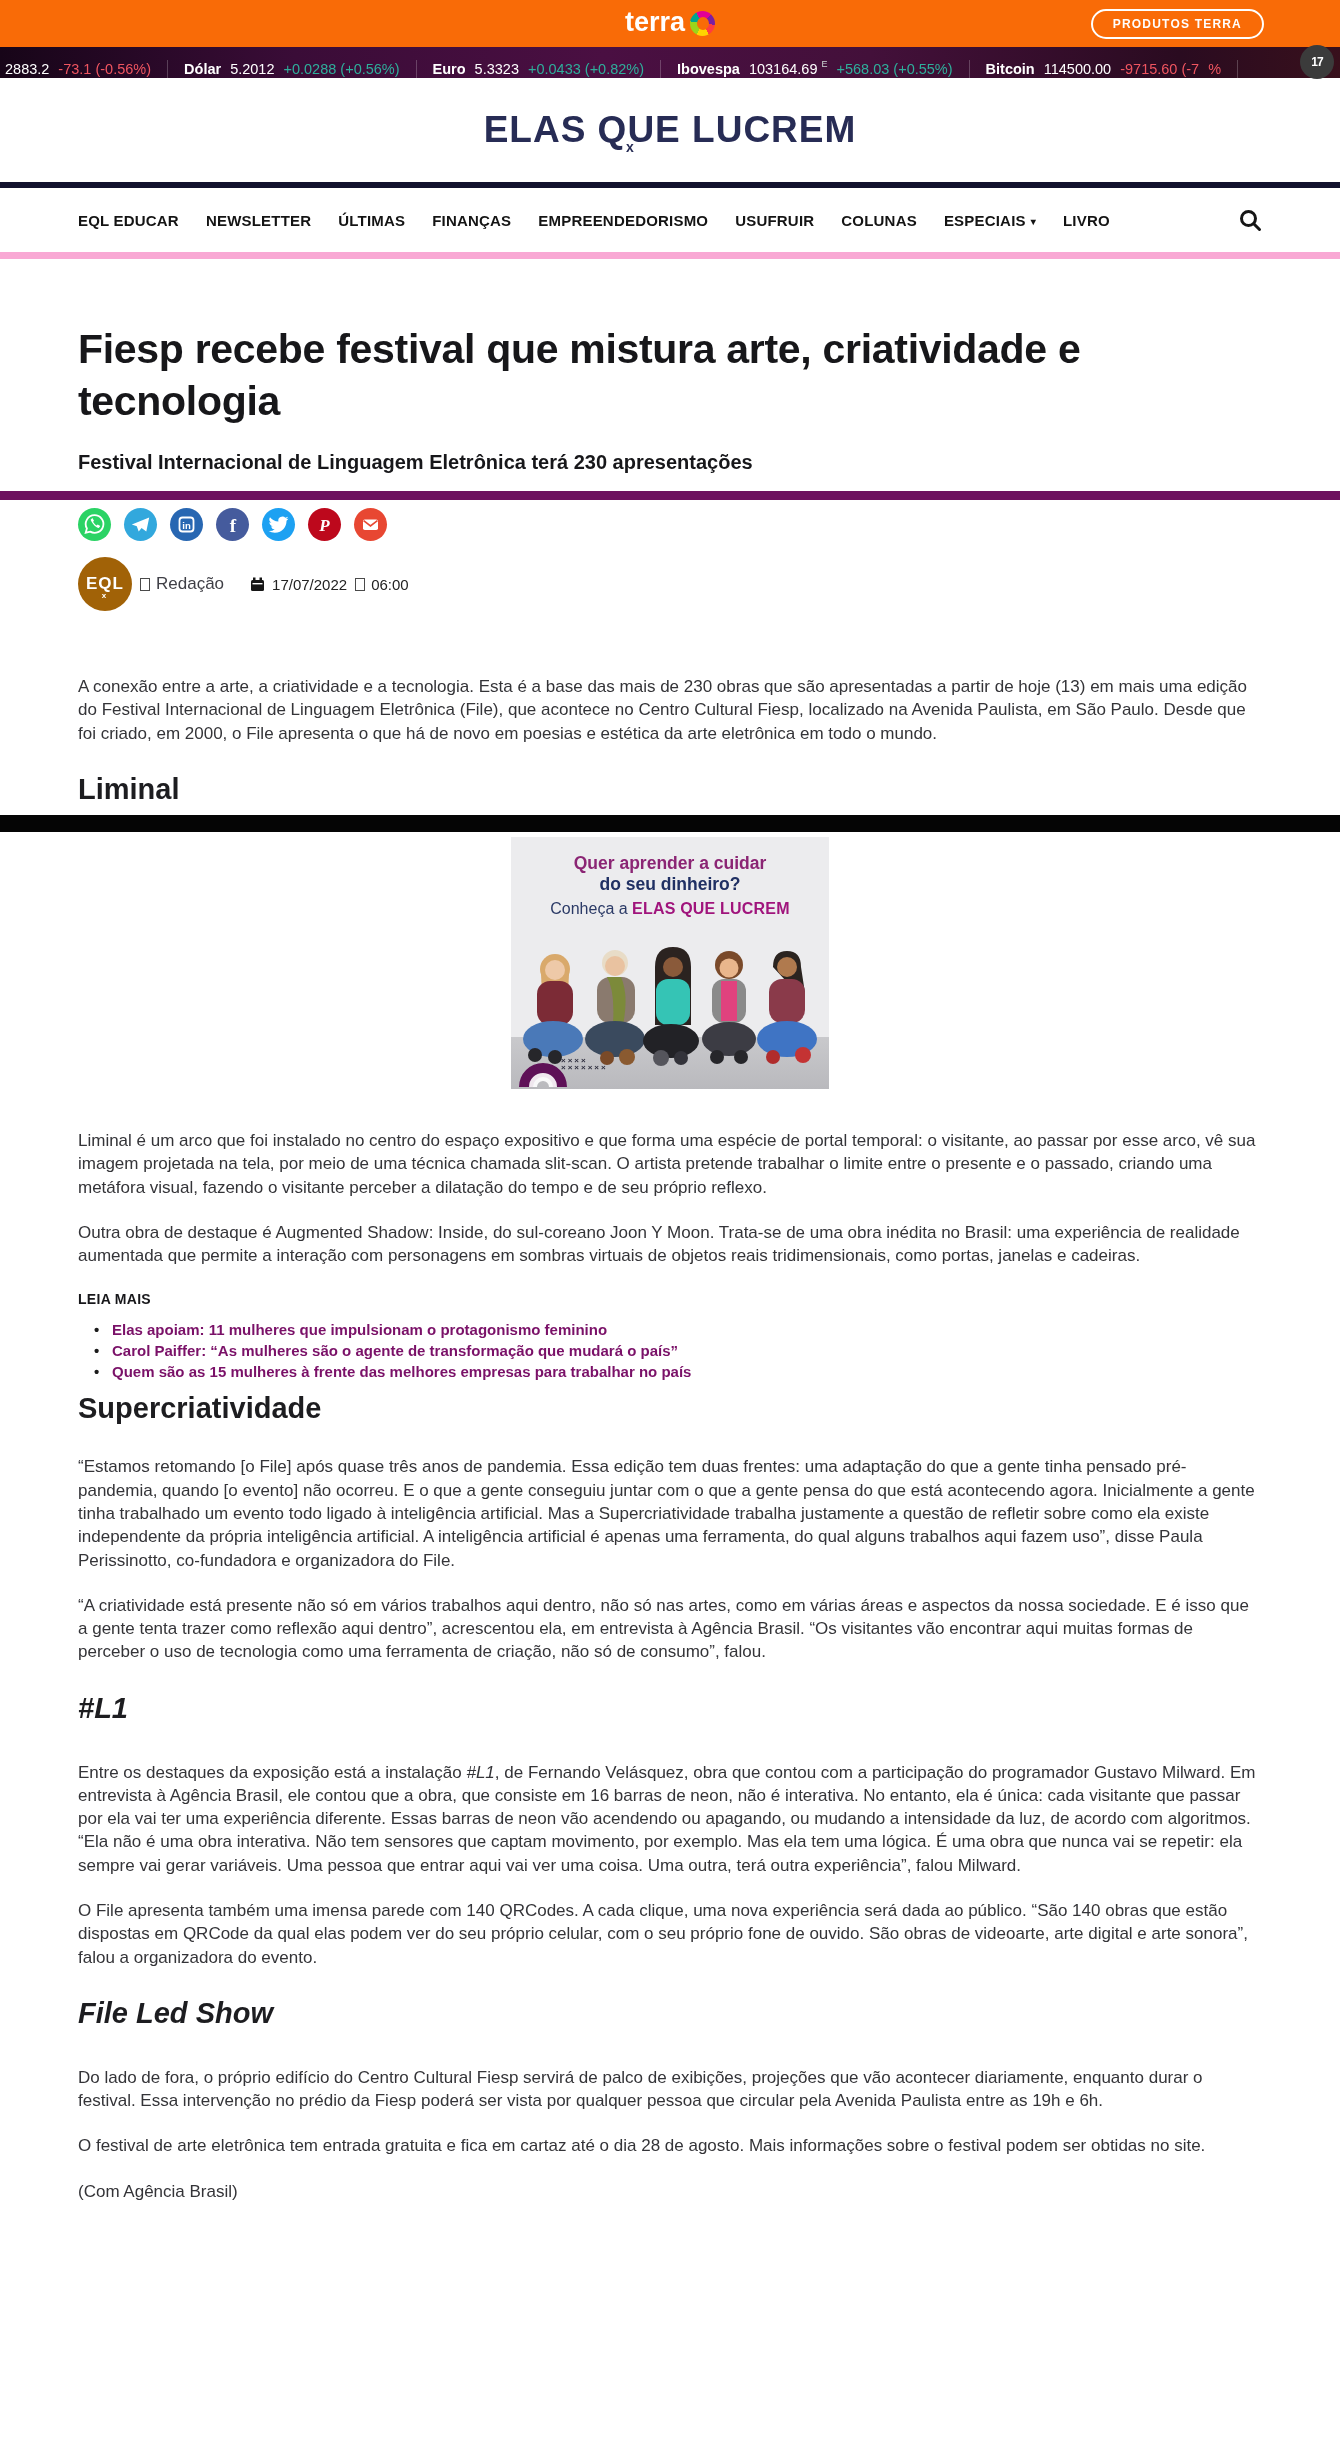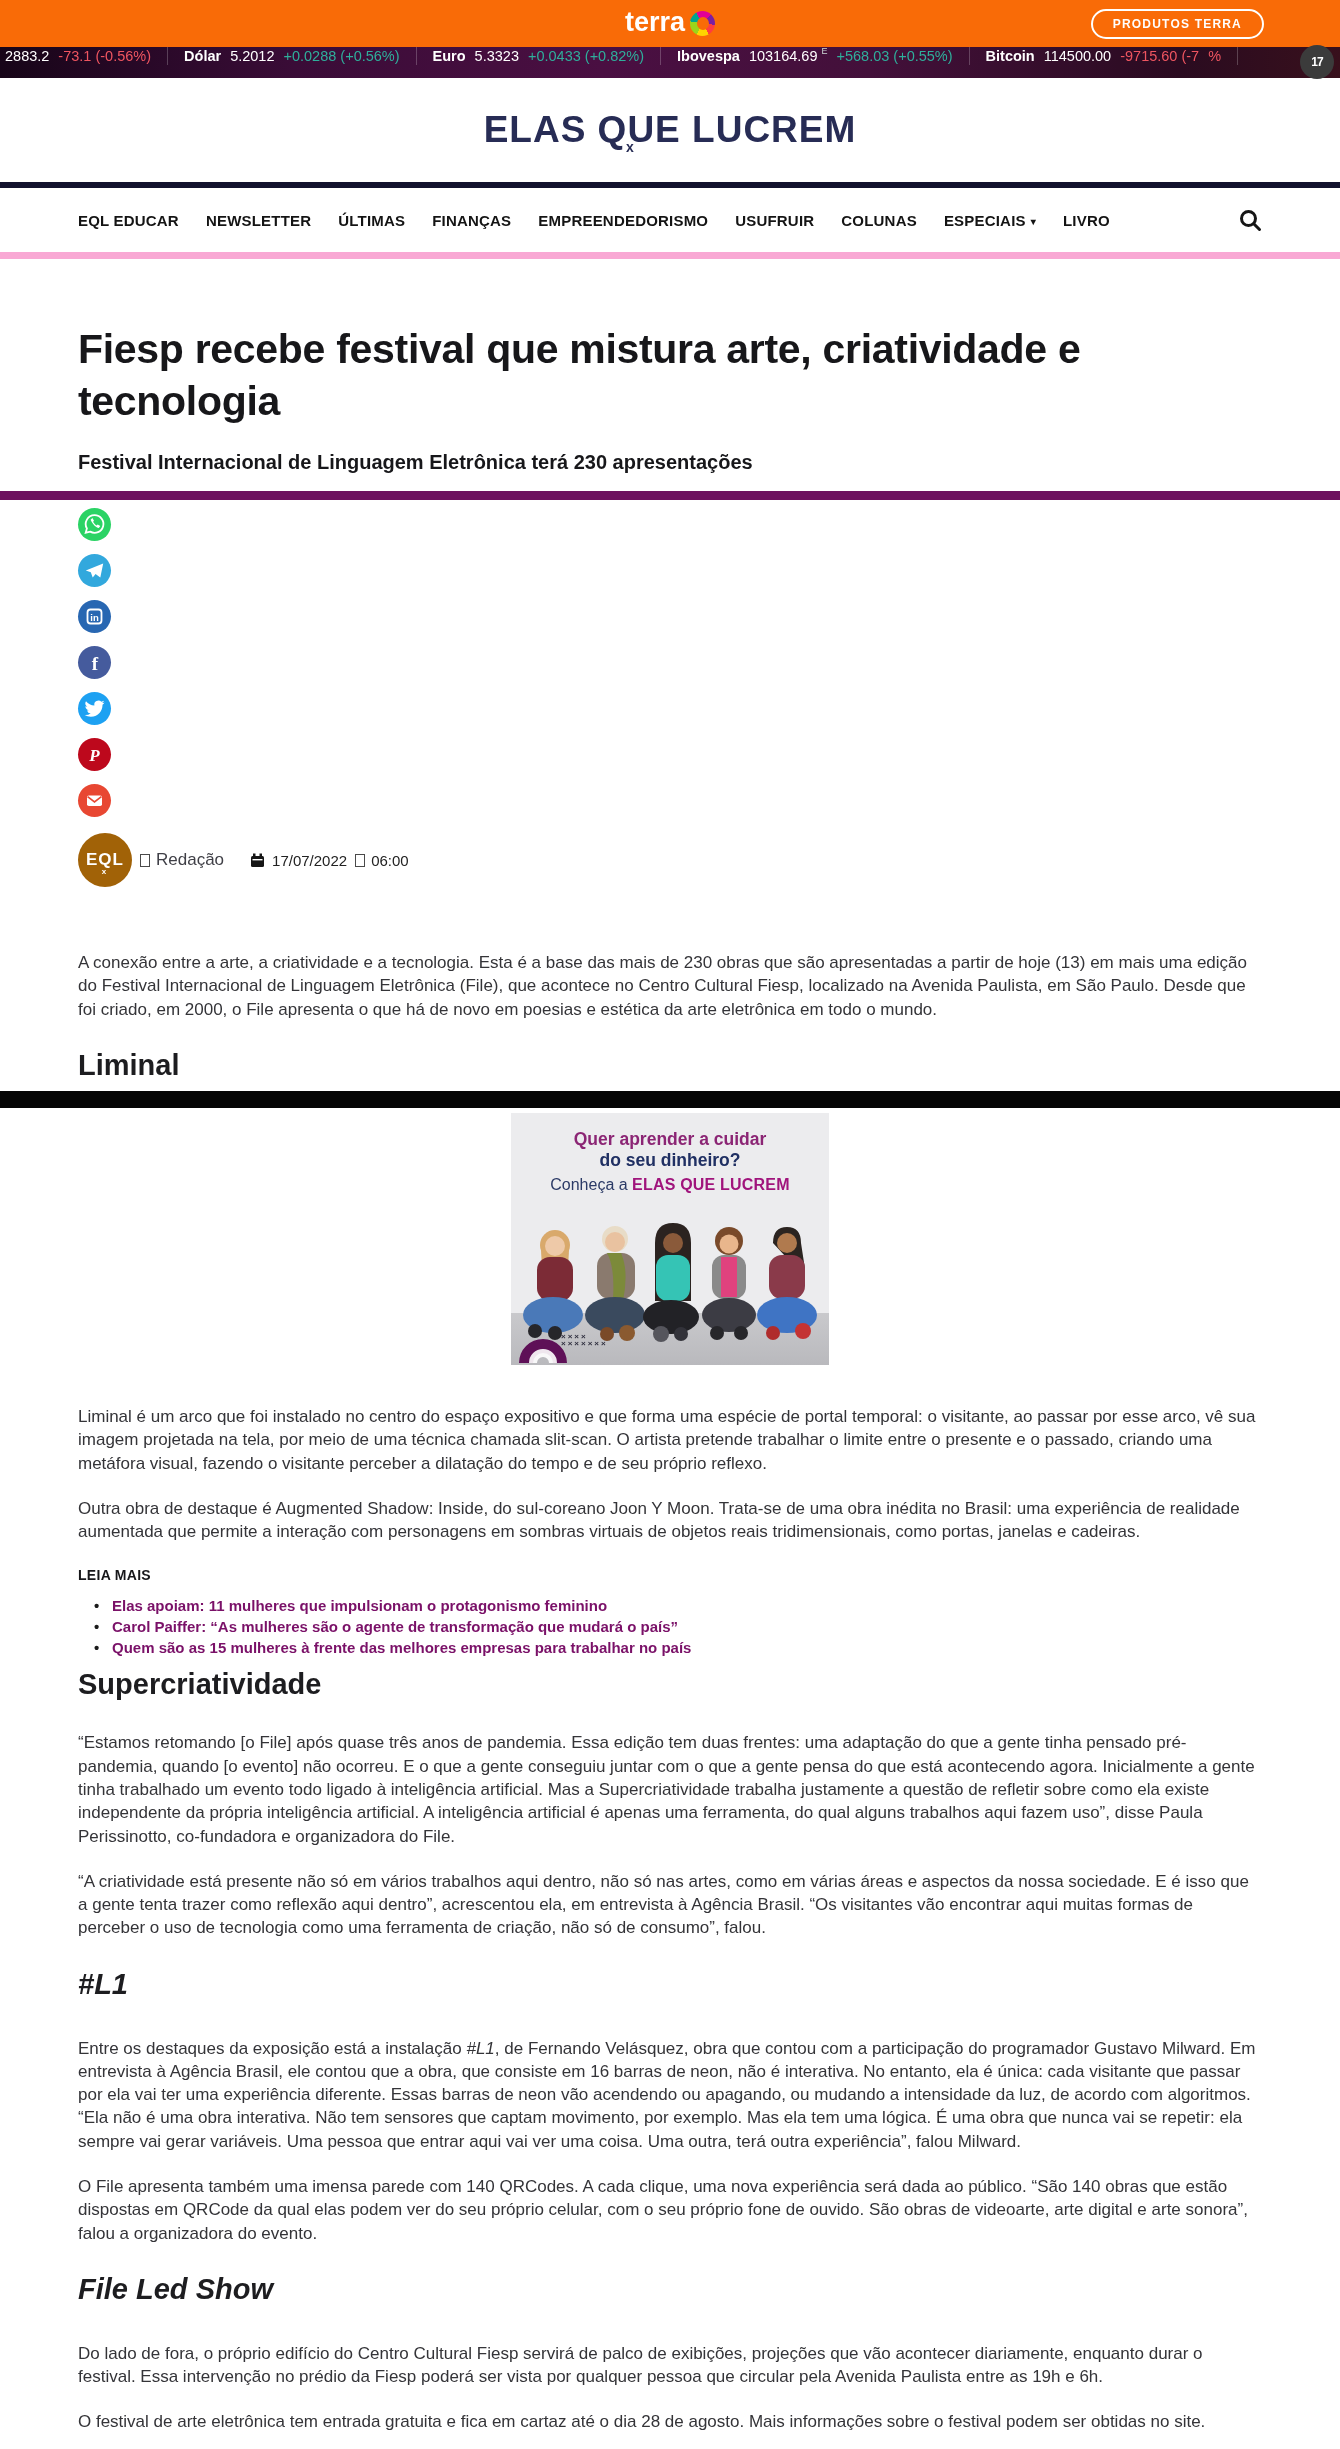--- a/index.html
+++ b/index.html
@@ -10,21 +10,21 @@
   .terra-bar { height:47px; background:#f96b07; position:relative; display:flex; align-items:center; justify-content:center; }
   .terra-brand { display:flex; align-items:center; gap:5px; cursor:pointer; }
   .terra-word { color:#fff; font-size:27px; font-weight:700; letter-spacing:0; line-height:1; padding-bottom:3px; }
   .terra-globe { width:25px; height:25px; border-radius:50%;
     background:conic-gradient(from 150deg, #ffd500 0 16%, #9bd41a 16% 36%, #00a58e 36% 50%, #e10098 50% 70%, #7a1fa2 70% 85%, #ff3d40 85% 100%); position:relative; }
   .terra-globe::after { content:""; position:absolute; left:7px; top:6px; width:12px; height:13px; border-radius:50%; background:#f96b07; }
   .produtos-btn { position:absolute; right:76px; top:9px; background:transparent; border:2px solid #fff; border-radius:16px;
     color:#fff; font-family:"Liberation Sans",sans-serif; font-size:12px; font-weight:700; letter-spacing:1.2px; padding:6px 20px; cursor:pointer; }
 
   
-  .ticker { height:31px; display:flex; align-items:flex-start; font-size:14.5px; position:relative;
+  .ticker { height:31px; display:flex; align-items:flex-end; font-size:14.5px; position:relative;
     background:linear-gradient(90deg,#170518 0%, #3a0c37 22%, #4a0f42 45%, #43103a 65%, #2a0b20 88%, #38101c 100%); }
   .tk { display:flex; align-items:center; gap:9px; padding:0 16px; height:18px; border-right:1px solid rgba(255,255,255,.22); white-space:nowrap; cursor:pointer; }
   .tk:first-child { padding-left:5px; }
   .tk:last-child { border-right:none; flex:1; }
   .tk-label { color:#fff; font-weight:700; }
   .tk-value { color:#fff; font-weight:500; }
   .tk-sup { color:#cdd8d6; font-size:9px; vertical-align:super; position:relative; top:-5px; margin-left:-5px; }
   .up { color:#2fae9b; }
   .down { color:#ef5560; }
   .tv-badge { width:34px; height:34px; border-radius:50%; background:#3b3b3b; color:#fff; font-weight:700; font-size:12px; letter-spacing:-1px;
@@ -42,21 +42,21 @@
   .nav-item { font-size:15px; font-weight:700; color:#141414; letter-spacing:.2px; text-decoration:none; cursor:pointer; white-space:nowrap; }
   .caret { font-size:10px; margin-left:5px; position:relative; top:-1px; }
   .nav-search { margin-left:auto; cursor:pointer; display:flex; align-items:center; }
 
   
   .container { width:1184px; margin:0 auto; }
   h1 { margin-top:64px; font-size:41px; line-height:1.27; font-weight:800; color:#17171a; letter-spacing:-.3px; }
   .subtitle { margin-top:24px; font-size:20px; font-weight:700; color:#17171a; }
   .purple-bar { margin-top:17px; height:9px; background:#6d115e; }
 
-  .share-row { margin-top:8px; display:flex; gap:13px;flex-direction:column; }
+  .share-row { margin-top:8px; display:flex; gap:13px; }
   .sic { width:33px; height:33px; border-radius:50%; display:flex; align-items:center; justify-content:center; cursor:pointer; }
   .ic-wa{background:#2bd365;} .ic-tg{background:#32a8dd;} .ic-li{background:#2867b2;} .ic-fb{background:#455b9d;}
   .ic-tw{background:#1da1f2;} .ic-pi{background:#bd081c;} .ic-em{background:#e84732;}
 
   .author-row { margin-top:16px; display:flex; align-items:center; }
   .avatar { width:54px; height:54px; border-radius:50%; background:#a16207; color:#fff; display:flex; align-items:center; justify-content:center;
     font-size:17px; font-weight:700; letter-spacing:1px; position:relative; cursor:pointer; }
   .avatar .fem-x { color:#fff; left:44%; bottom:11px; font-size:8px; }
   .tofu { display:inline-block; width:10px; height:13px; border:1.5px solid #4a4a4a; margin:0 6px 0 8px; }
   .author-name { font-size:17px; color:#3f3f46; margin-right:26px; }

